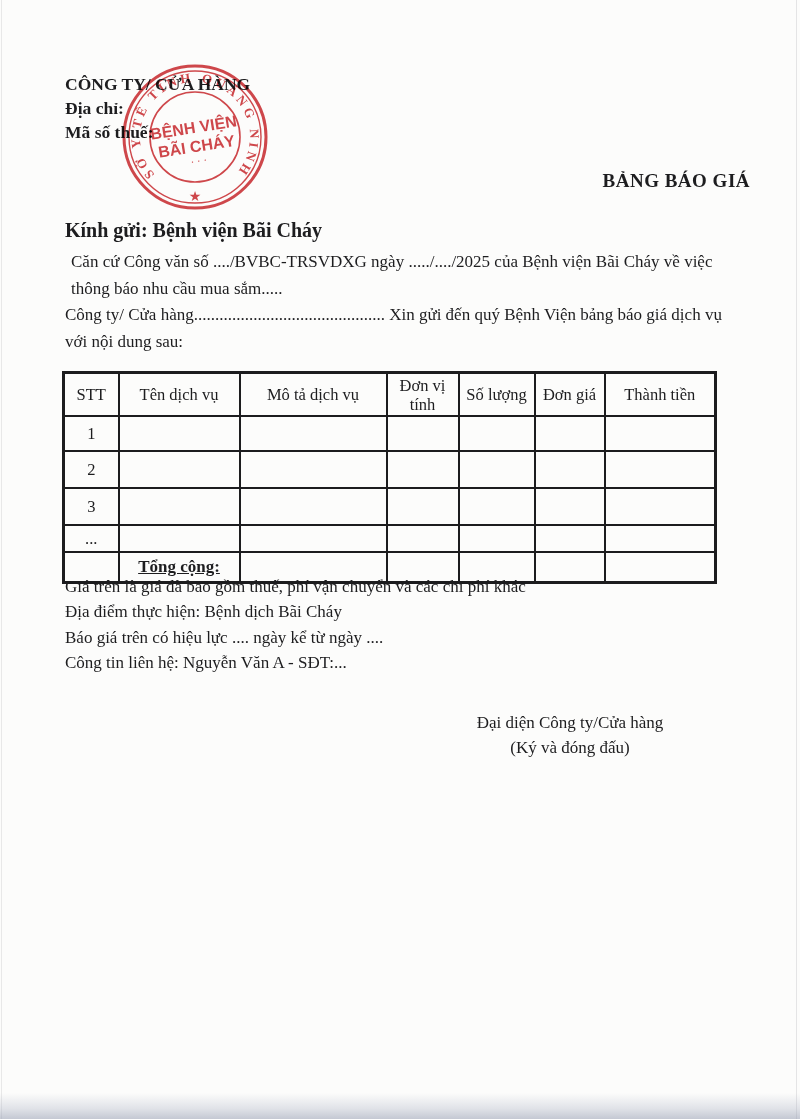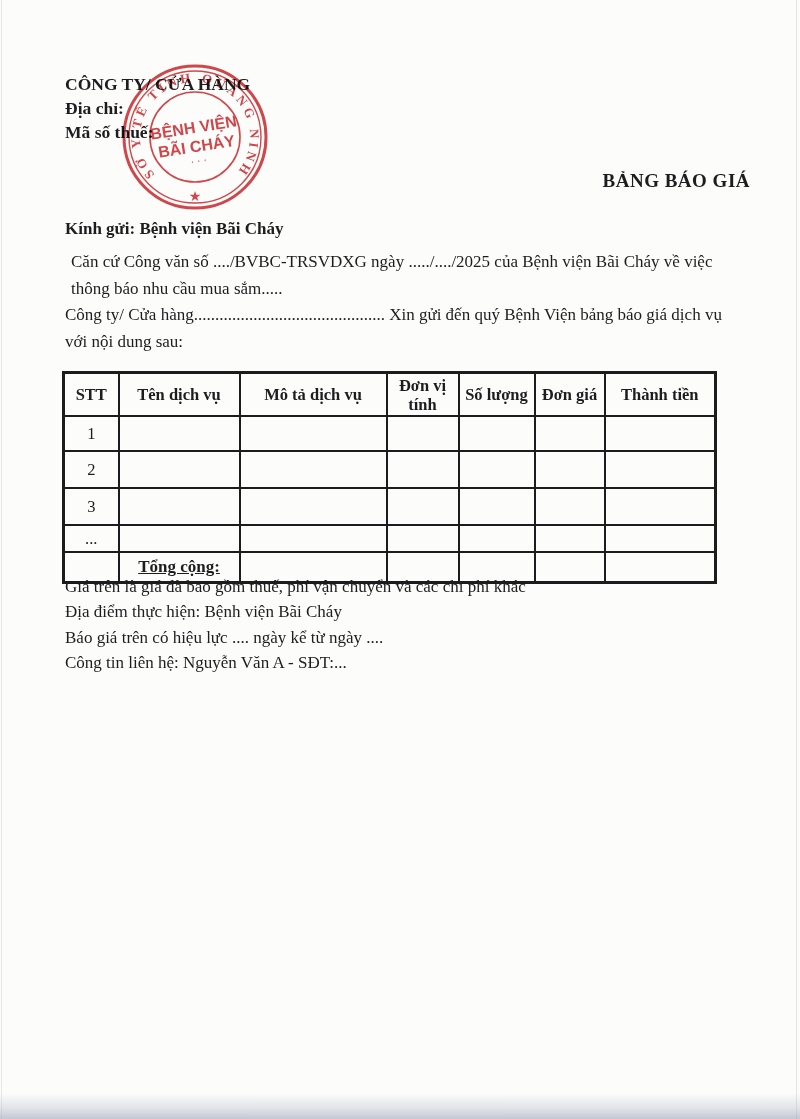--- a/index.html
+++ b/index.html
@@ -21,37 +21,37 @@
 
   .stamp{
     position:absolute;left:120px;top:62px;width:150px;height:150px;
     mix-blend-mode:multiply;opacity:0.93;
   }
 
   .doc-title{
     position:absolute;left:60px;top:170px;width:690px;
     text-align:right;font-weight:bold;font-size:19px;letter-spacing:0.5px;
   }
-  .greeting{position:absolute;left:65px;top:219px;font-weight:bold;font-size:17px;}
+  .greeting{position:absolute;left:65px;top:219px;font-weight:bold;font-size:20px;}
   .para1{position:absolute;left:71px;top:249px;width:680px;font-size:17px;line-height:26.5px;}
   .para2{position:absolute;left:65px;top:302px;width:680px;font-size:17px;line-height:26.5px;}
 
   table.quote{
     position:absolute;left:62px;top:371px;
     border-collapse:collapse;table-layout:fixed;width:652px;
     font-size:16.5px;
   }
   table.quote th, table.quote td{
     border:2px solid #1c1c1e;
     padding:1px 3px;
     text-align:center;vertical-align:middle;
     overflow:hidden;
   }
   table.quote{border:3px solid #1c1c1e;}
-  table.quote th{font-weight:bold;height:39px;line-height:19px;}
+  table.quote th{font-weight:normal;height:39px;line-height:19px;}
   tr.r-std td{height:31px;}
   tr.r-std2 td{height:33px;}
   tr.r-dots td{height:23px;}
   tr.r-total td{height:26px;}
   td.total-cell{text-align:left;font-weight:bold;text-decoration:underline;font-size:17px;padding-left:5px;margin-top:12px;}
 
   .notes{position:absolute;left:65px;top:574px;font-size:17px;line-height:25.3px;}
   .signature{position:absolute;left:420px;top:710px;width:300px;text-align:center;font-size:17px;line-height:25px;}
 </style>
 </head>
@@ -158,22 +158,26 @@
         <td></td>
         <td></td>
         <td></td>
         <td></td>
       </tr>
     </tbody>
   </table>
 
   <div class="notes">
     <div>Giá trên là giá đã bao gồm thuế, phí vận chuyển và các chi phí khác</div>
-    <div>Địa điểm thực hiện: Bệnh viện Bãi Cháy</div>
+    <div>Địa điểm thực hiện: Bệnh dịch Bãi Cháy</div>
     <div>Báo giá trên có hiệu lực .... ngày kể từ ngày ....</div>
     <div>Công tin liên hệ: Nguyễn Văn A - SĐT:...</div>
   </div>
 
+  <div class="signature">
+    <div>Đại diện Công ty/Cửa hàng</div>
+    <div>(Ký và đóng đấu)</div>
+  </div>
 
   <div class="edge-left"></div>
   <div class="edge-right"></div>
   <div class="bottom-shade"></div>
 </div>
 
 </body></html>

